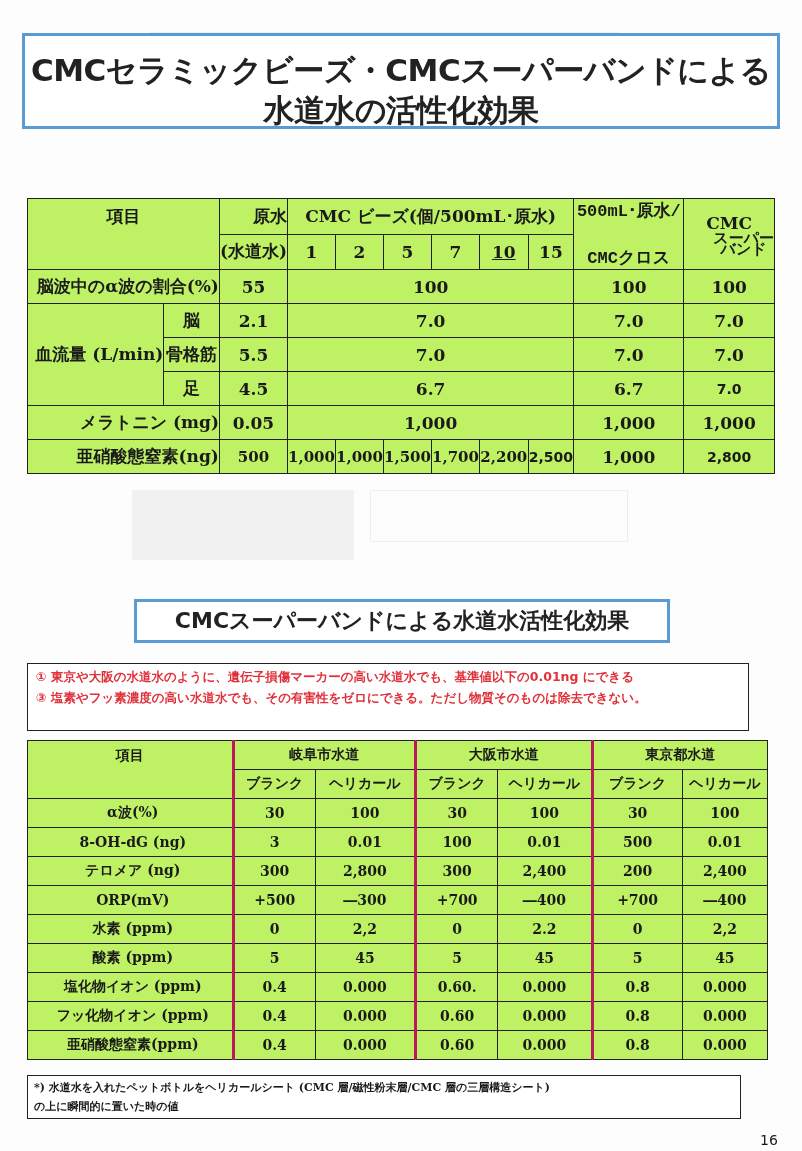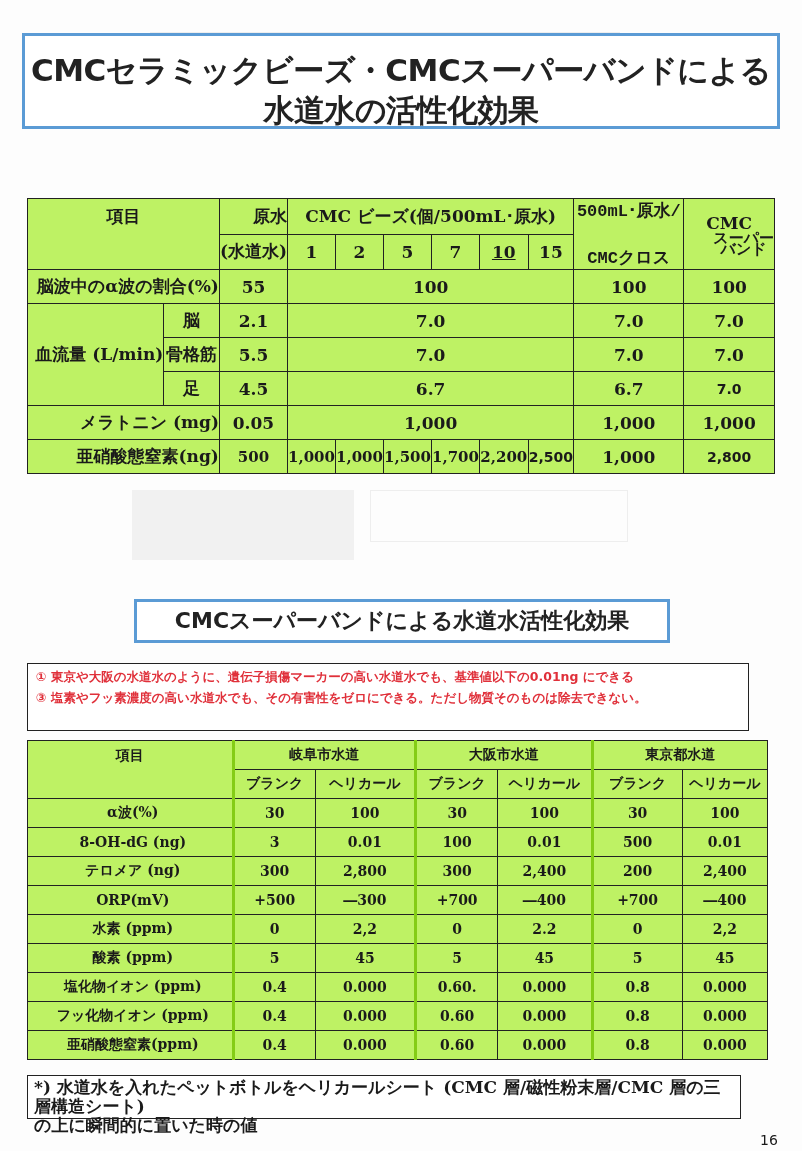--- a/index.html
+++ b/index.html
@@ -15,25 +15,25 @@
   td { border:1.6px solid #222; text-align:center; padding:0; font-weight:bold; white-space:nowrap; }
   #t1 { left:27px; top:198px; width:748px; font-size:17px; }
   #t1 td { height:33px; }
   #t1 .left { text-align:right; padding-left:6px;margin-left:44px; }
   #t1 .small { font-size:15px; }
   #t1 .tiny { font-size:15px; line-height:11px;margin-left:29px; }
   #t1 .sans { font-family:"DejaVu Sans", sans-serif; font-size:14px; }
   #t2 { left:27px; top:740px; width:741px; font-size:14px; }
   #t2 td { height:28px; }
   #t2 .left { text-align:center; padding-left:6px; }
-  #t2 .thick-l { border-left:3px solid #84cc16; }
+  #t2 .thick-l { border-left:3px solid #be185d; }
   .notes { position:absolute; left:27px; top:663px; width:722px; height:68px; border:1.6px solid #222; background:#fff;
            box-sizing:border-box; color:#e0303a; font-family:"DejaVu Sans", sans-serif; font-weight:bold; font-size:12.5px; line-height:20px; padding:3px 0 0 8px; }
   .footnote { position:absolute; left:27px; top:1075px; width:714px; height:44px; border:1.6px solid #222; background:#fff; box-sizing:border-box;
-              font-size:17px; font-weight:bold; line-height:19px; padding:2px 6px; }
+              font-size:11px; font-weight:bold; line-height:19px; padding:2px 6px; }
   .pagenum { position:absolute; left:760px; top:1132px; font-size:14px; font-family:"DejaVu Sans", sans-serif; }
 </style>
 </head>
 <body>
 
 <div class="abs ghost" style="left:150px;top:2px;width:470px;height:30px;border-bottom:1px solid #eee;"></div>
 <div class="abs" style="left:132px;top:490px;width:222px;height:70px;background:#f1f1f1;"></div>
 <div class="abs" style="left:370px;top:490px;width:256px;height:50px;border:1px solid #eee;"></div>
 
 <div class="title-box" id="title1">

